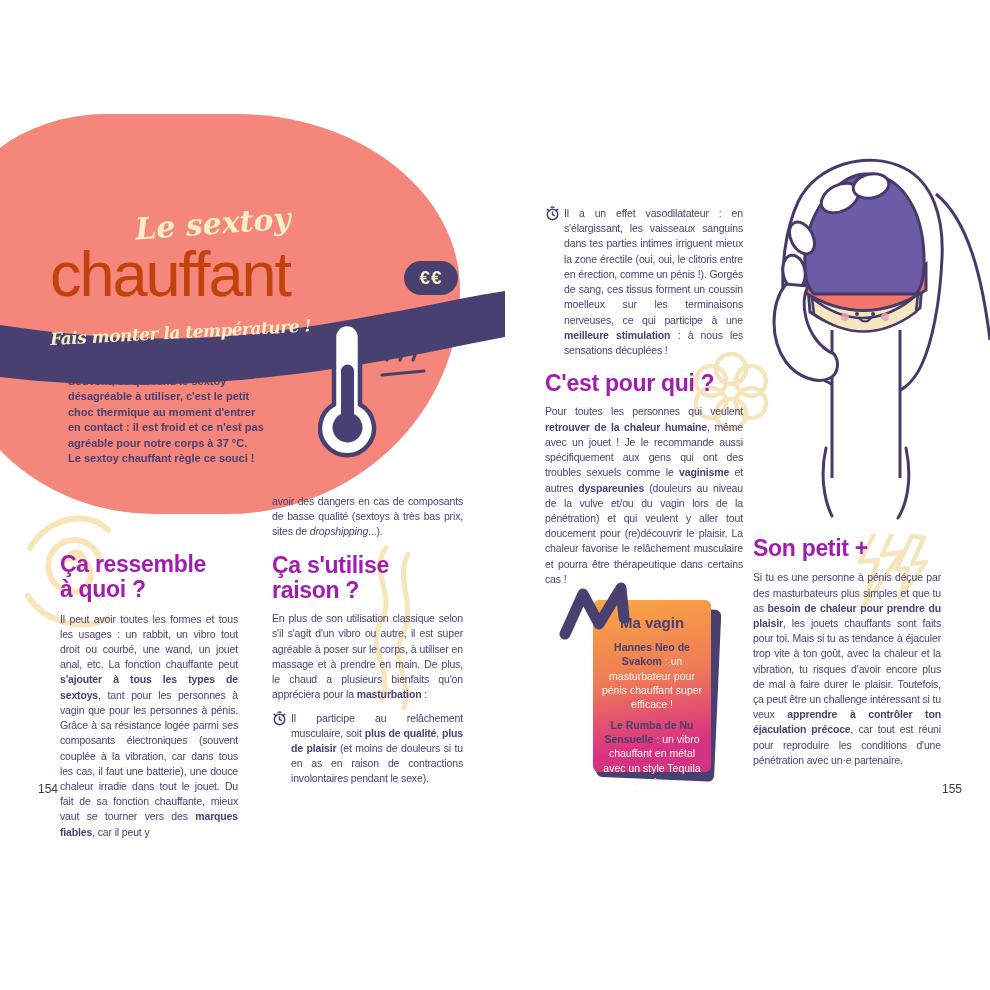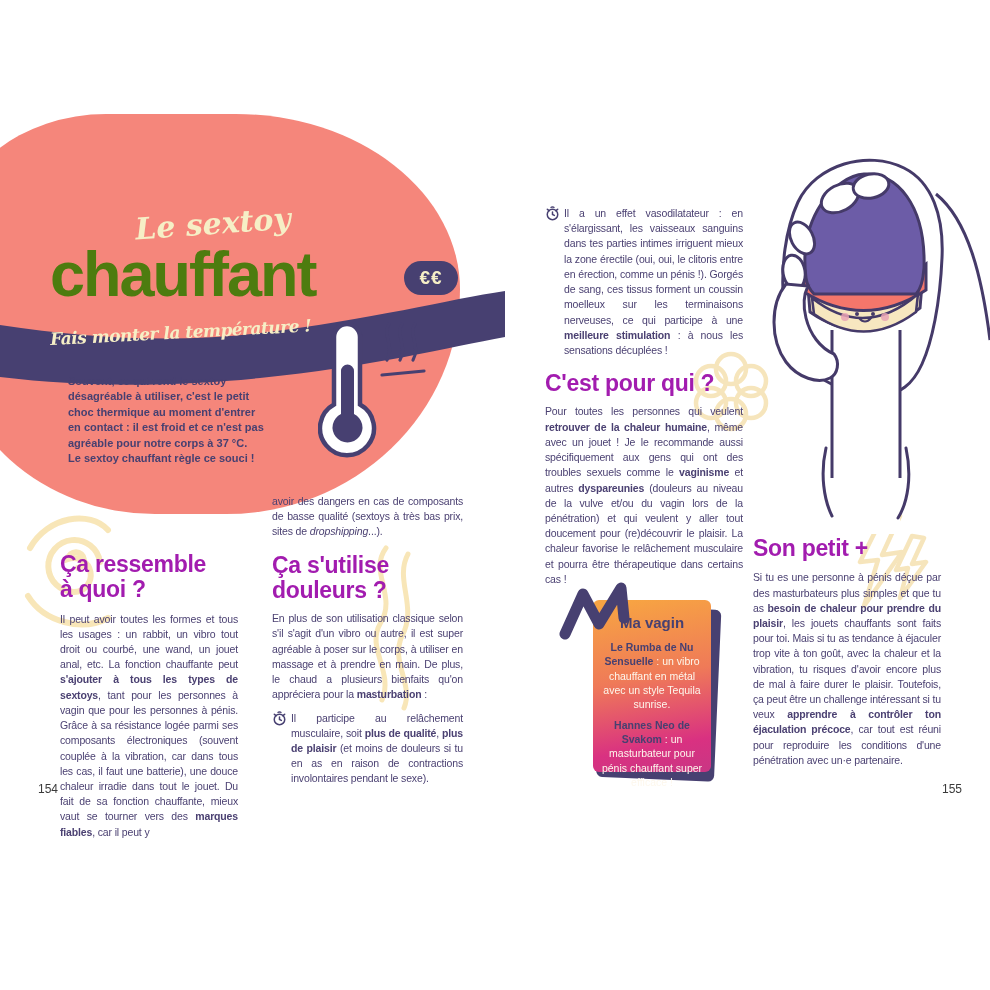--- a/index.html
+++ b/index.html
@@ -5,22 +5,22 @@
   html,body{margin:0;padding:0;}
   body{width:990px;height:990px;background:#ffffff;font-family:"Liberation Sans",sans-serif;overflow:hidden;}
   #spread{position:relative;width:990px;height:990px;background:#fff;}
 
   
   .blob{position:absolute;left:-50px;top:114px;width:510px;height:400px;background:#F5867B;
         border-radius:160px 230px 240px 210px / 130px 180px 230px 190px;z-index:1;}
   .kicker{position:absolute;left:98px;top:206px;width:230px;text-align:center;z-index:3;
           font-family:"DejaVu Serif",serif;font-style:italic;font-weight:bold;
           font-size:30px;color:#F6EFC6;transform:rotate(-4deg);}
-  .title{position:absolute;left:50px;top:243px;z-index:3;font-size:63px;font-weight:bold;
-         letter-spacing:-2px;color:#4d7c0f;line-height:1;}
+  .title{position:absolute;left:50px;top:243px;z-index:3;font-size:63px;font-weight:normal;
+         letter-spacing:-2px;color:#c2410c;line-height:1;}
   .badge{position:absolute;left:404px;top:261px;width:54px;height:34px;border-radius:17px;
          background:#474071;color:#F6EFC6;font-weight:bold;font-size:19px;letter-spacing:1px;
          display:flex;align-items:center;justify-content:center;z-index:3;}
   .band{position:absolute;left:0;top:285px;width:505px;height:112px;z-index:2;}
   .tagline{position:absolute;left:50px;top:322px;width:270px;z-index:3;
            font-family:"DejaVu Serif",serif;font-style:italic;font-weight:bold;
            font-size:17px;letter-spacing:-0.5px;color:#F6EFC6;transform:rotate(-3deg);}
   .thermo{position:absolute;left:318px;top:316px;width:64px;height:150px;z-index:4;}
   .waves{position:absolute;left:378px;top:320px;width:50px;height:62px;z-index:4;}
   .intro{position:absolute;left:68px;top:374px;width:262px;z-index:3;font-size:11px;
@@ -140,21 +140,21 @@
 
   <div id="col1" class="col">
     <h2>Ça ressemble
 à quoi ?</h2>
     <p class="gap9"><span>Il peut avoir toutes les formes et tous les usages : un rabbit, un vibro tout droit ou courbé, une wand, un jouet anal, etc. La fonction chauffante peut </span><span class="b">s'ajouter à tous les types de sextoys</span><span>, tant pour les personnes à vagin que pour les personnes à pénis. Grâce à sa résistance logée parmi ses composants électroniques (souvent couplée à la vibration, car dans tous les cas, il faut une batterie), une douce chaleur irradie dans tout le jouet. Du fait de sa fonction chauffante, mieux vaut se tourner vers des </span><span class="b">marques fiables</span><span>, car il peut y</span></p>
   </div>
 
   <div id="col2" class="col">
     <p><span>avoir des dangers en cas de composants de basse qualité (sextoys à très bas prix, sites de </span><span class="i">dropshipping</span><span>...).</span></p>
     <h2 class="gap13">Ça s'utilise
-douleurs ?</h2>
+raison ?</h2>
     <p class="gap8"><span>En plus de son utilisation classique selon s'il s'agit d'un vibro ou autre, il est super agréable à poser sur le corps, à utiliser en massage et à prendre en main. De plus, le chaud a plusieurs bienfaits qu'on appréciera pour la </span><span class="b">masturbation</span><span> :</span></p>
     <p class="gap8 bullet">
       <svg class="clock" viewBox="0 0 16 16">
         <g fill="none" stroke="#474071" stroke-width="1.6" stroke-linecap="round">
           <circle cx="8" cy="9" r="5.6"></circle>
           <path d="M2.5,3.5 L4.5,5"></path>
             <path d="M13.5,3.5 L11.5,5"></path>
           <path d="M6.5,1.5 C7,0.8 9,0.8 9.5,1.5"></path>
           <path d="M8,6.5 L8,9 L10,10"></path>
         </g>
@@ -182,22 +182,22 @@
     <p class="gap8"><span>Pour toutes les personnes qui veulent </span><span class="b">retrouver de la chaleur humaine</span><span>, même avec un jouet ! Je le recommande aussi spécifiquement aux gens qui ont des troubles sexuels comme le </span><span class="b">vaginisme</span><span> et autres </span><span class="b">dyspareunies</span><span> (douleurs au niveau de la vulve et/ou du vagin lors de la pénétration) et qui veulent y aller tout doucement pour (re)découvrir le plaisir. La chaleur favorise le relâchement musculaire et pourra être thérapeutique dans certains cas !</span></p>
   </div>
 
   <div class="reco-wrap">
     <svg class="reco-zigzag" viewBox="0 0 72 74">
       <polyline points="7,58 25,18 41,48 63,12 66,42" fill="none" stroke="#474071" stroke-width="11" stroke-linecap="round" stroke-linejoin="round"></polyline>
     </svg>
     <div class="reco-shadow"></div>
     <div class="reco-box">
       <div class="reco-title">Ma vagin</div>
+      <div class="reco-item"><span class="name">Hannes Neo de Svakom</span><span> : un masturbateur pour pénis chauffant super efficace !</span></div>
       <div class="reco-item"><span class="name">Le Rumba de Nu Sensuelle</span><span> : un vibro chauffant en métal avec un style Tequila sunrise.</span></div>
-      <div class="reco-item"><span class="name">Hannes Neo de Svakom</span><span> : un masturbateur pour pénis chauffant super efficace !</span></div>
     </div>
   </div>
 
   <div id="col4" class="col">
     <h2>Son petit +</h2>
     <p class="gap9"><span>Si tu es une personne à pénis déçue par des masturbateurs plus simples et que tu as </span><span class="b">besoin de chaleur pour prendre du plaisir</span><span>, les jouets chauffants sont faits pour toi. Mais si tu as tendance à éjaculer trop vite à ton goût, avec la chaleur et la vibration, tu risques d'avoir encore plus de mal à faire durer le plaisir. Toutefois, ça peut être un challenge intéressant si tu veux </span><span class="b">apprendre à contrôler ton éjaculation précoce</span><span>, car tout est réuni pour reproduire les conditions d'une pénétration avec un·e partenaire.</span></p>
   </div>
 
   <svg id="illustration" viewBox="0 0 250 392">
 

